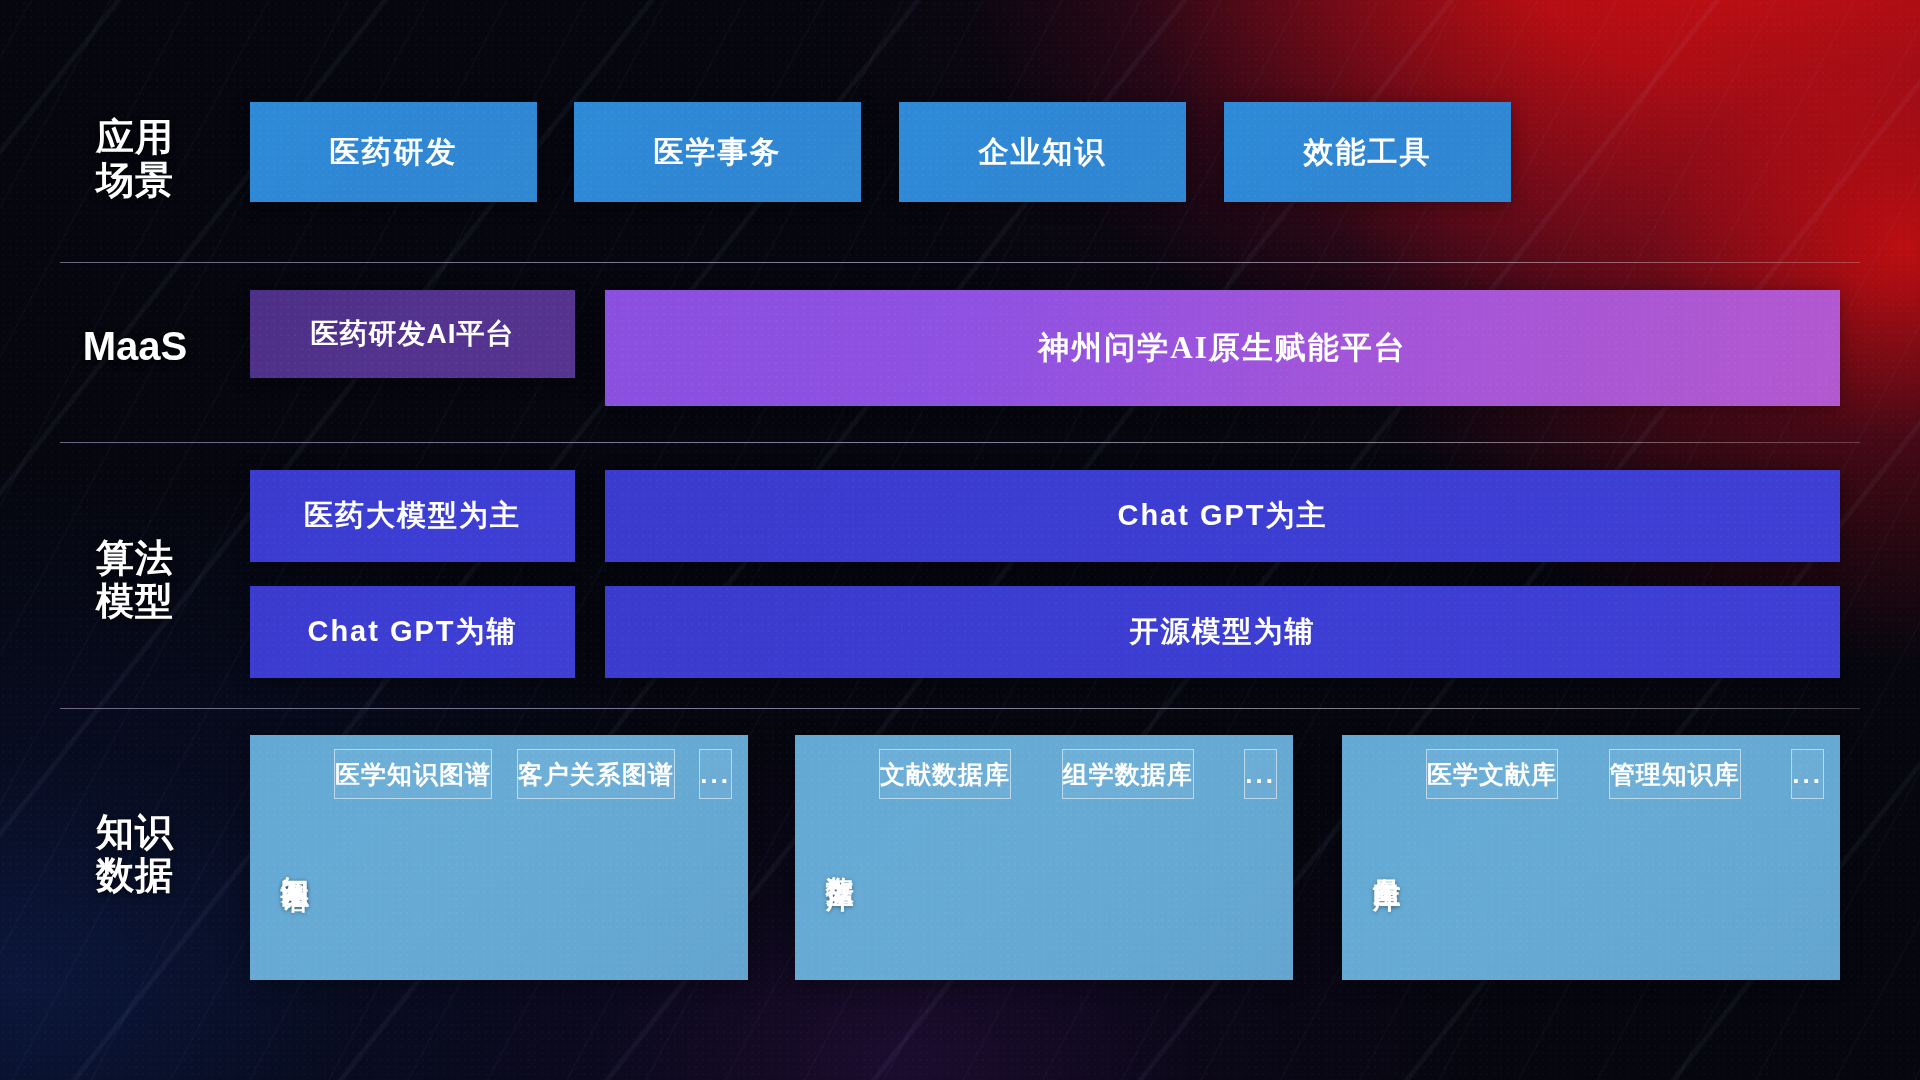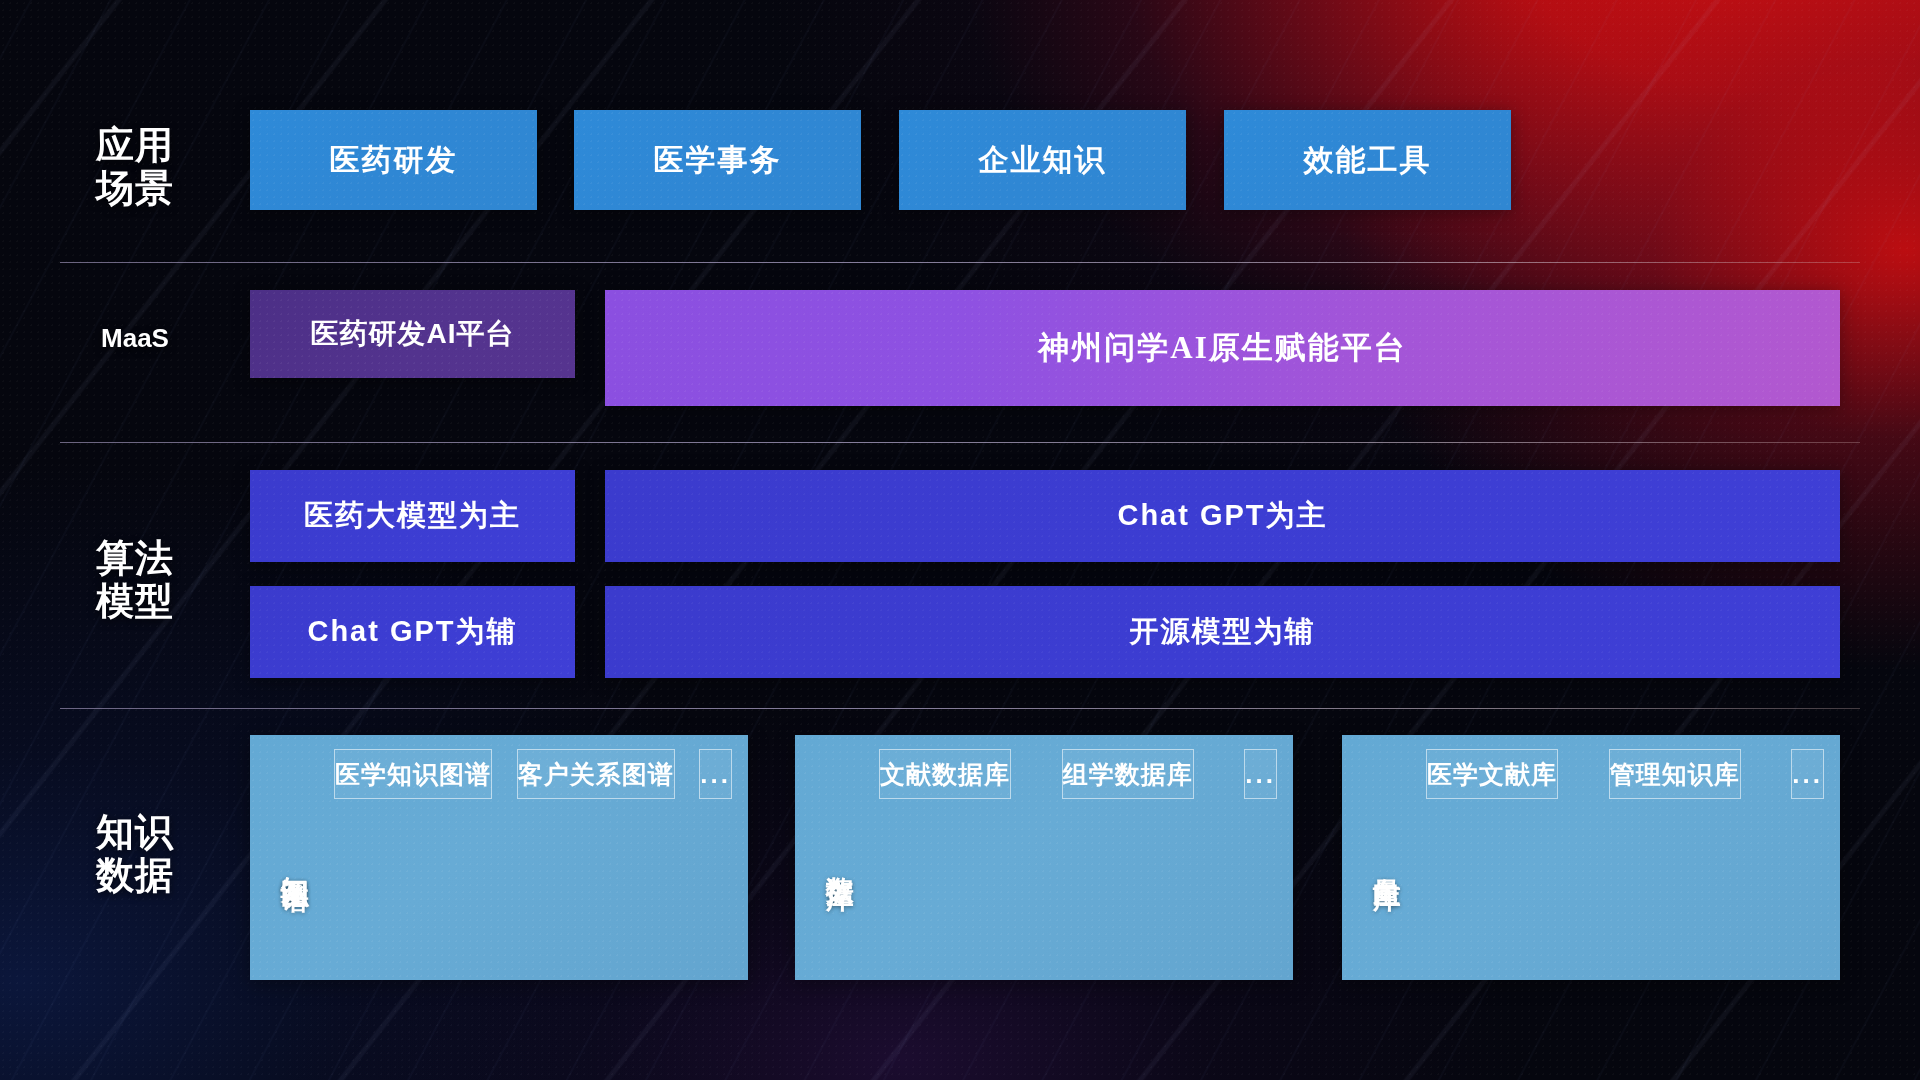--- a/index.html
+++ b/index.html
@@ -90,21 +90,21 @@
     position:absolute;
     left:60px; width:150px;
     color:#ffffff;
     font-weight:bold;
     text-align:center;
     line-height:1.14;
     letter-spacing:1px;
     text-shadow:0 2px 8px rgba(0,0,0,.7);
   }
   .row-label.cn { font-size:38px; }
-  .row-label.en { font-size:26px; letter-spacing:0px; }
+  .row-label.en { font-size:40px; letter-spacing:0px; }
 
   .divider {
     position:absolute;
     left:60px; width:1800px; height:1px;
     background:linear-gradient(90deg,
       rgba(150,140,175,0.70) 0%,
       rgba(165,155,190,0.80) 45%,
       rgba(205,190,205,0.62) 78%,
       rgba(210,180,180,0.30) 100%);
   }
@@ -214,21 +214,21 @@
   <div class="bg-layer bg-red"></div>
   <div class="bg-layer bg-red2"></div>
   <div class="bg-layer bg-blue"></div>
   <div class="bg-layer bg-violet"></div>
   <div class="bg-layer bg-streaks"></div>
   <div class="bg-layer bg-streaks2"></div>
   <div class="bg-layer bg-dots"></div>
 
   <div id="grid">
 
-    <div class="row" style="top:110px;height:100px;">
+    <div class="row" style="top:102px;height:100px;">
       <div class="row-label cn" style="top:14px;">
         <div>应用</div>
         <div>场景</div>
       </div>
 
       <div class="scene-box" style="left:250px;width:287px;">
         <span>医药研发</span>
       </div>
       <div class="scene-box" style="left:574px;width:287px;">
         <span>医学事务</span>

